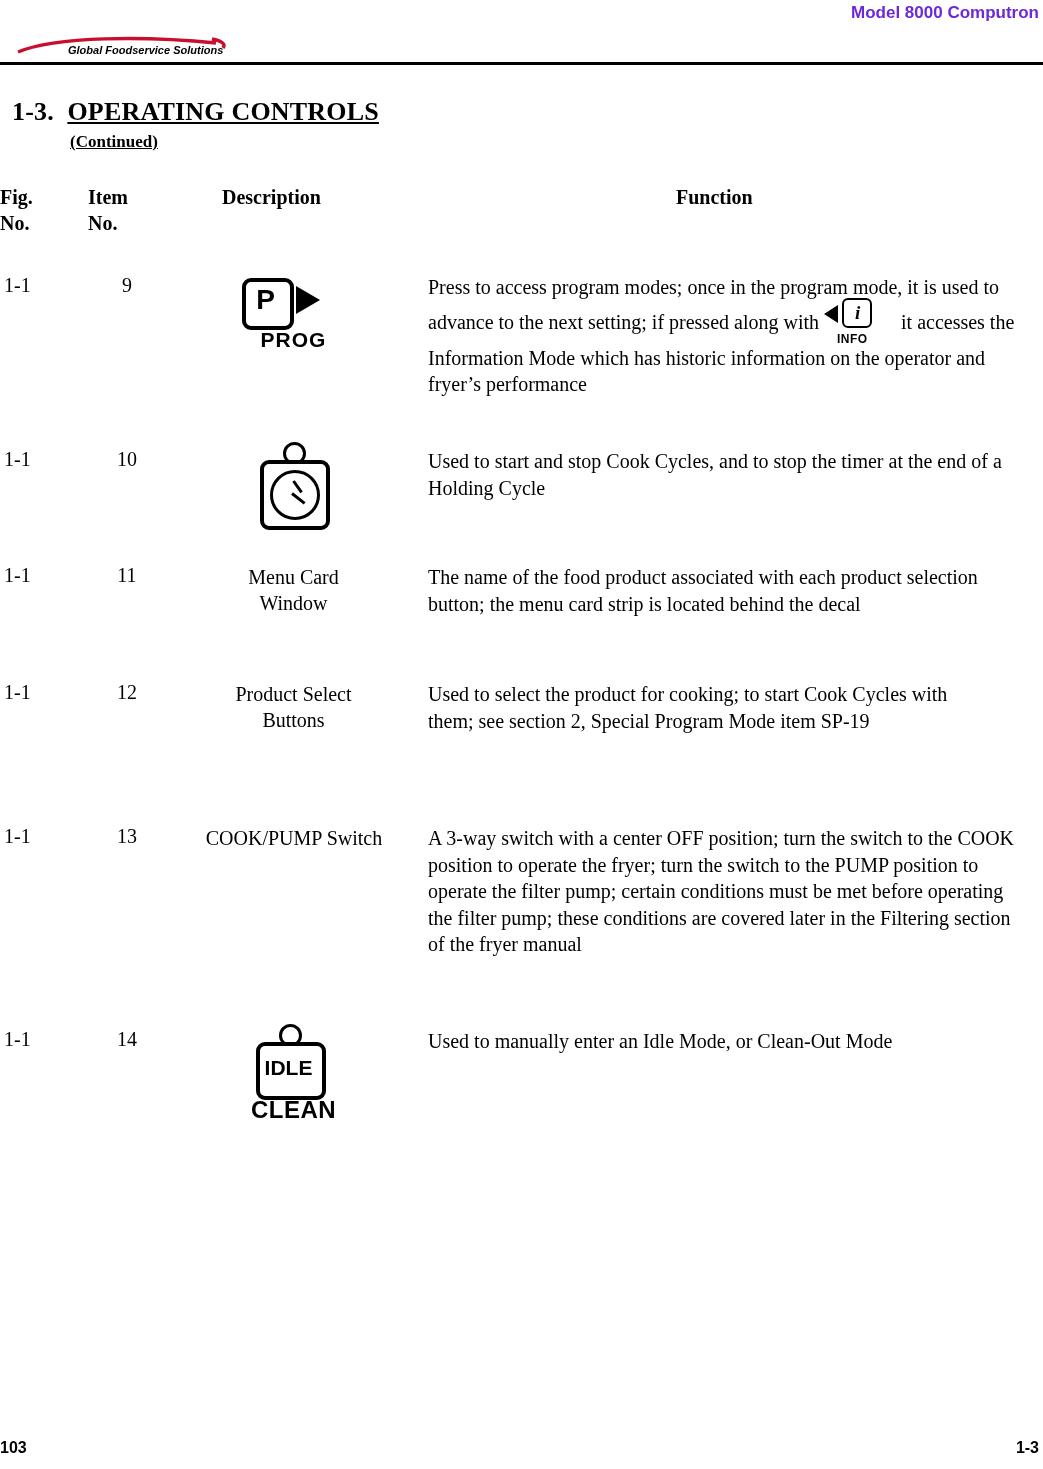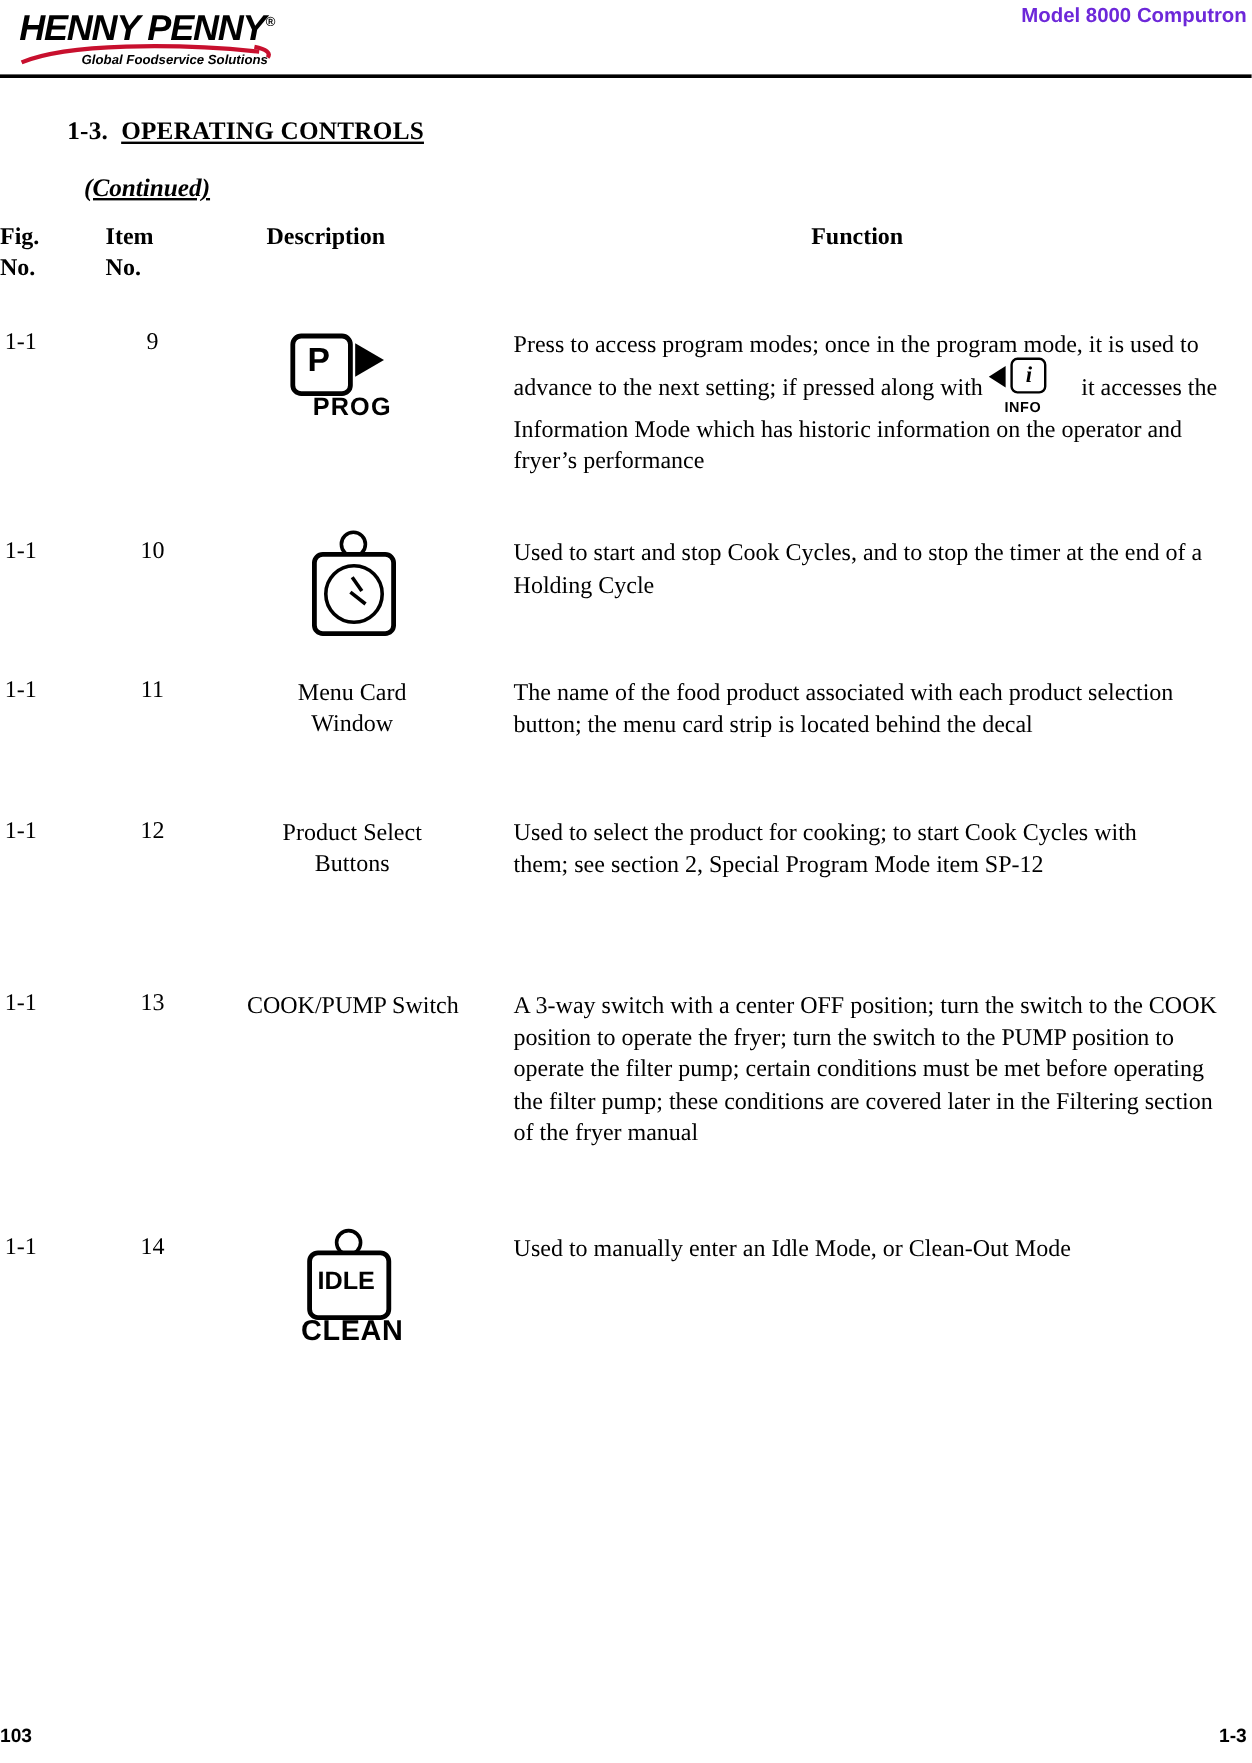--- a/index.html
+++ b/index.html
@@ -83,35 +83,33 @@
     height: 3px;
     background: #000000;
   }
 
   
   .sec-title {
     position: absolute;
     left: 12px;
     top: 97px;
     font-weight: bold;
-    font-size: 21px;
+    font-size: 26px;
     letter-spacing: 0.2px;
-    margin-left: 44px;
   }
   .sec-title .u {
     text-decoration: underline;
   }
   .sec-cont {
     position: absolute;
     left: 70px;
-    top: 144px;
-    font-weight: bold;
-    font-size: 21px;
+    top: 132px;
+    font-weight: bold;
+    font-size: 17px;
     text-decoration: underline;
-    font-style: italic;
   }
 
   
   .col-head {
     position: absolute;
     font-weight: bold;
     font-size: 20px;
   }
   .ch-fig   { left: 0px;   top: 186px; }
   .ch-fig2  { left: 0px;   top: 212px; }
@@ -382,21 +380,20 @@
     font-size: 16px;
   }
 </style>
 </head>
 <body>
 
 <div class="page">
 
   <div class="header">
     <div class="logo-wrap">
-      <div class="logo-text"><span>HENNY PENNY</span><span class="logo-reg">®</span></div>
       <div class="logo-swoosh">
         <svg width="215" height="24" viewBox="0 0 215 24">
           <path d="M2 18 C 40 2, 130 2, 200 9" stroke="#c8102e" stroke-width="3.5" fill="none"></path>
           <path d="M196 5 C 206 7, 210 10, 207 14" stroke="#c8102e" stroke-width="3.5" fill="none"></path>
         </svg>
       </div>
       <div class="logo-sub" style="position:absolute;left:52px;top:38px;">Global Foodservice Solutions</div>
     </div>
     <div class="model-title">Model 8000 Computron</div>
     <div class="header-rule"></div>
@@ -458,21 +455,21 @@
     <div class="cell-desc" style="white-space:pre-line;">Menu Card
 Window</div>
     <div class="cell-func">The name of the food product associated with each product selection button; the menu card strip is located behind the decal</div>
   </div>
 
   <div class="row" style="top:681px;">
     <div class="cell-fig">1-1</div>
     <div class="cell-item">12</div>
     <div class="cell-desc" style="white-space:pre-line;">Product Select
 Buttons</div>
-    <div class="cell-func" style="width:560px;">Used to select the product for cooking; to start Cook Cycles with them; see section 2, Special Program Mode item SP-12</div>
+    <div class="cell-func" style="width:560px;">Used to select the product for cooking; to start Cook Cycles with them; see section 2, Special Program Mode item SP-19</div>
   </div>
 
   <div class="row" style="top:825px;">
     <div class="cell-fig">1-1</div>
     <div class="cell-item">13</div>
     <div class="cell-desc" style="left:160px;width:268px;">COOK/PUMP Switch</div>
     <div class="cell-func">A 3-way switch with a center OFF position; turn the switch to the COOK position to operate the fryer; turn the switch to the PUMP position to operate the filter pump; certain conditions must be met before operating the filter pump; these conditions are covered later in the Filtering section of the fryer manual</div>
   </div>
 
   <div class="row" style="top:1028px;">

